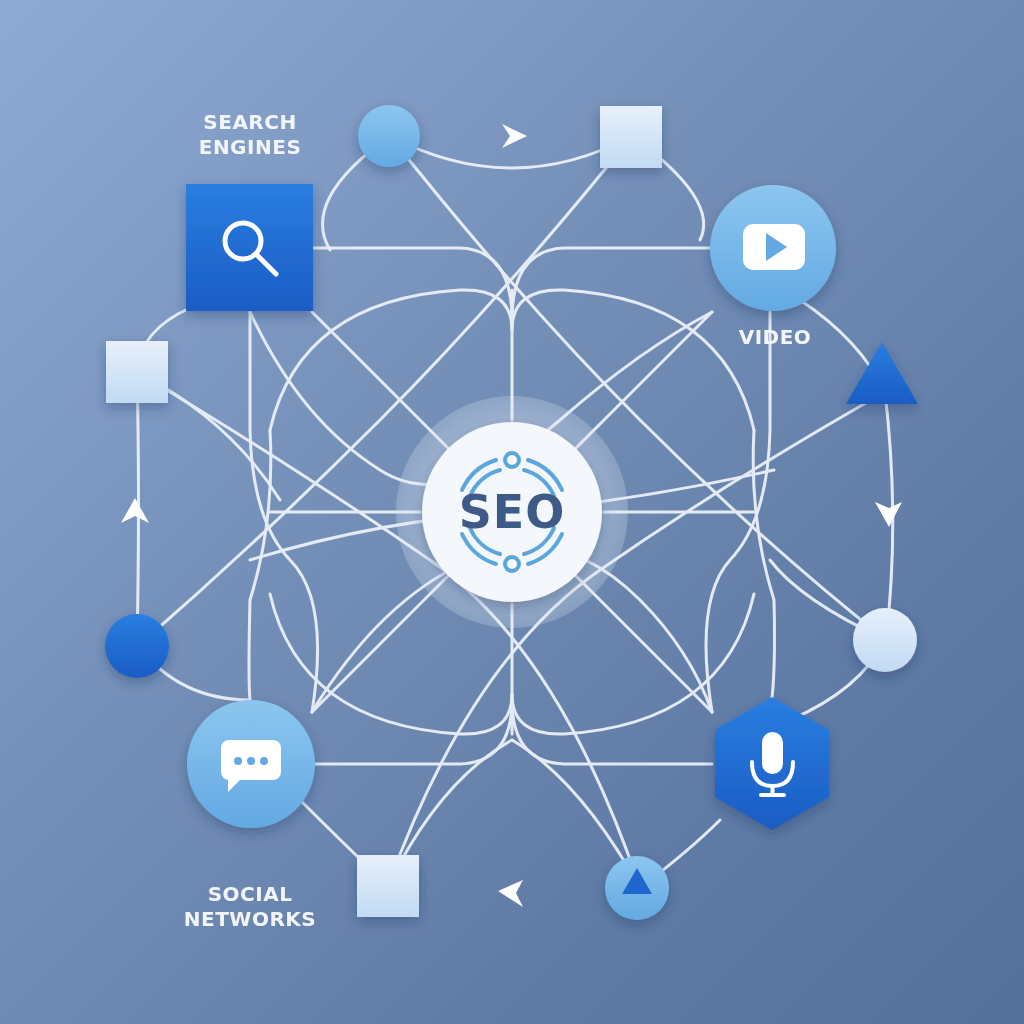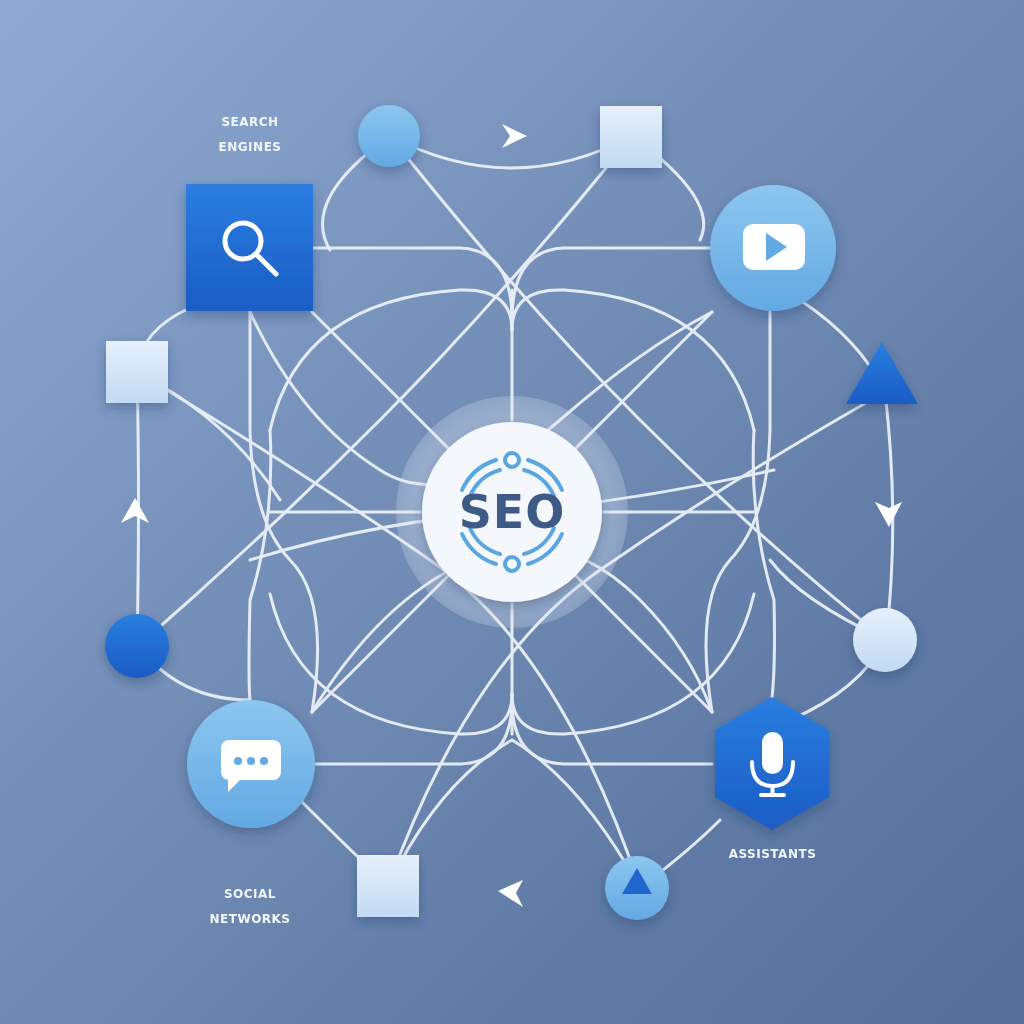--- a/index.html
+++ b/index.html
@@ -4,21 +4,21 @@
   <style>
     html, body { margin: 0; padding: 0; }
     body {
       width: 1024px; height: 1024px; overflow: hidden;
       background: linear-gradient(135deg, #8eaad4 0%, #7590b8 40%, #5f7ba5 75%, #55719b 100%);
       font-family: "Liberation Sans", "DejaVu Sans", sans-serif;
       position: relative;
     }
     .canvas { position: absolute; left: 0; top: 0; width: 1024px; height: 1024px; }
     .label {
-      position: absolute; color: #f2f6fc; font-weight: 700; font-size: 12px;
+      position: absolute; color: #f2f6fc; font-weight: 700; font-size: 20px;
       letter-spacing: 0.5px; text-align: center; line-height: 25px;
       text-transform: uppercase; font-family: "DejaVu Sans", sans-serif;
     }
     .label span { display: block; }
   </style>
 </head>
 <body>
 
 <svg class="canvas" viewBox="0 0 1024 1024" width="1024" height="1024">
   <defs>
@@ -183,20 +183,20 @@
   </g>
 </svg>
 
 <div style="position:absolute;left:422px;top:485px;width:180px;text-align:center;font-family:'DejaVu Sans',sans-serif;font-weight:700;font-size:46px;line-height:54px;color:#3e5a86;letter-spacing:1px;">SEO</div>
 
 <div class="label" style="left:170px;top:110px;width:160px;">
   <span>SEARCH</span>
   <span>ENGINES</span>
 </div>
 <div class="label" style="left:690px;top:325px;width:170px;">
+  <span>VIDEO</span>
 </div>
 <div class="label" style="left:170px;top:882px;width:160px;">
   <span>SOCIAL</span>
   <span>NETWORKS</span>
 </div>
 <div class="label" style="left:685px;top:842px;width:175px;">
-  <span>ASSISTANTS</span>
 </div>
 
 </body></html>

